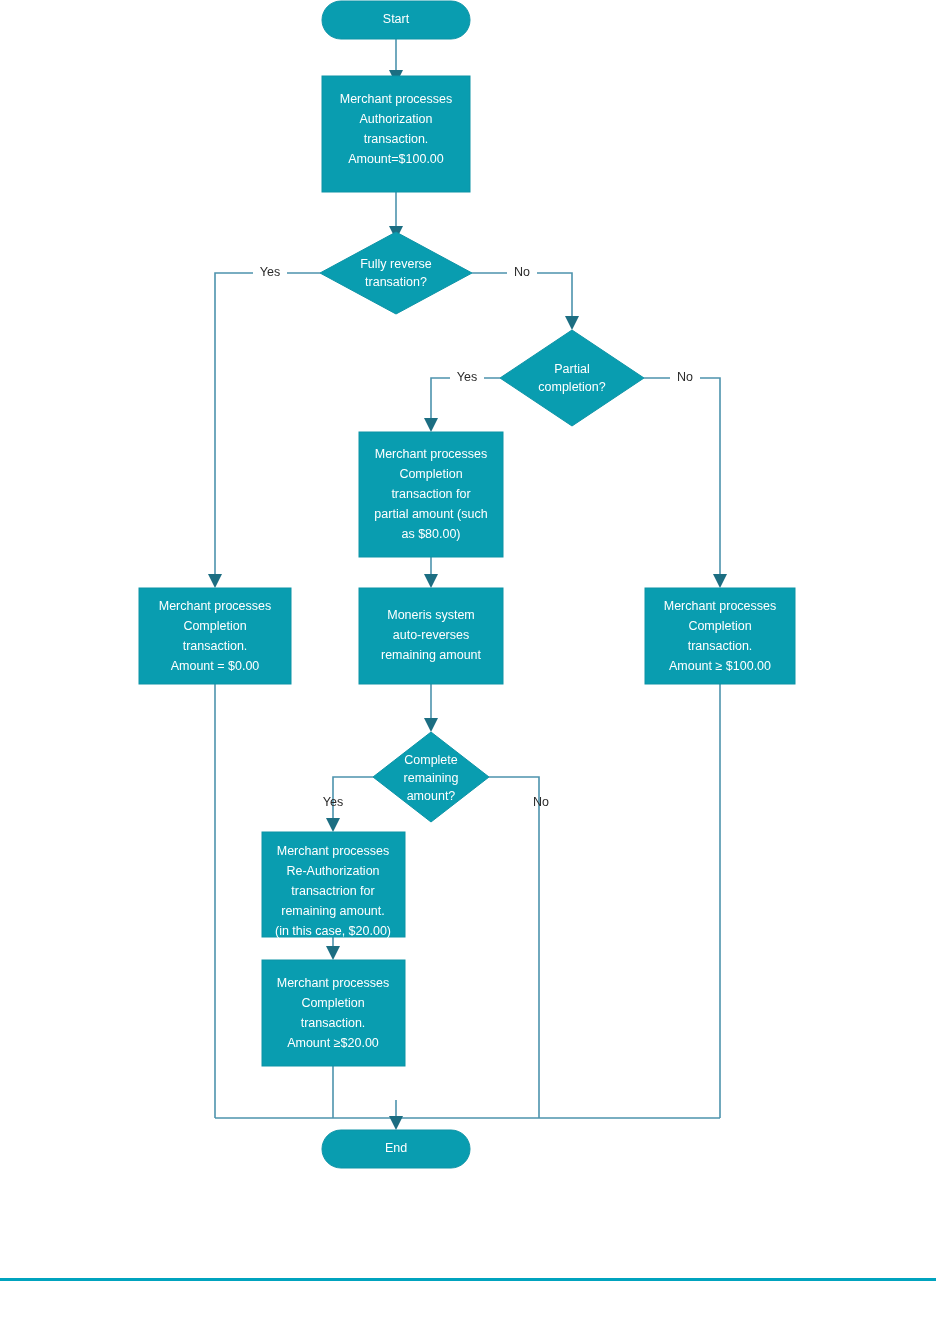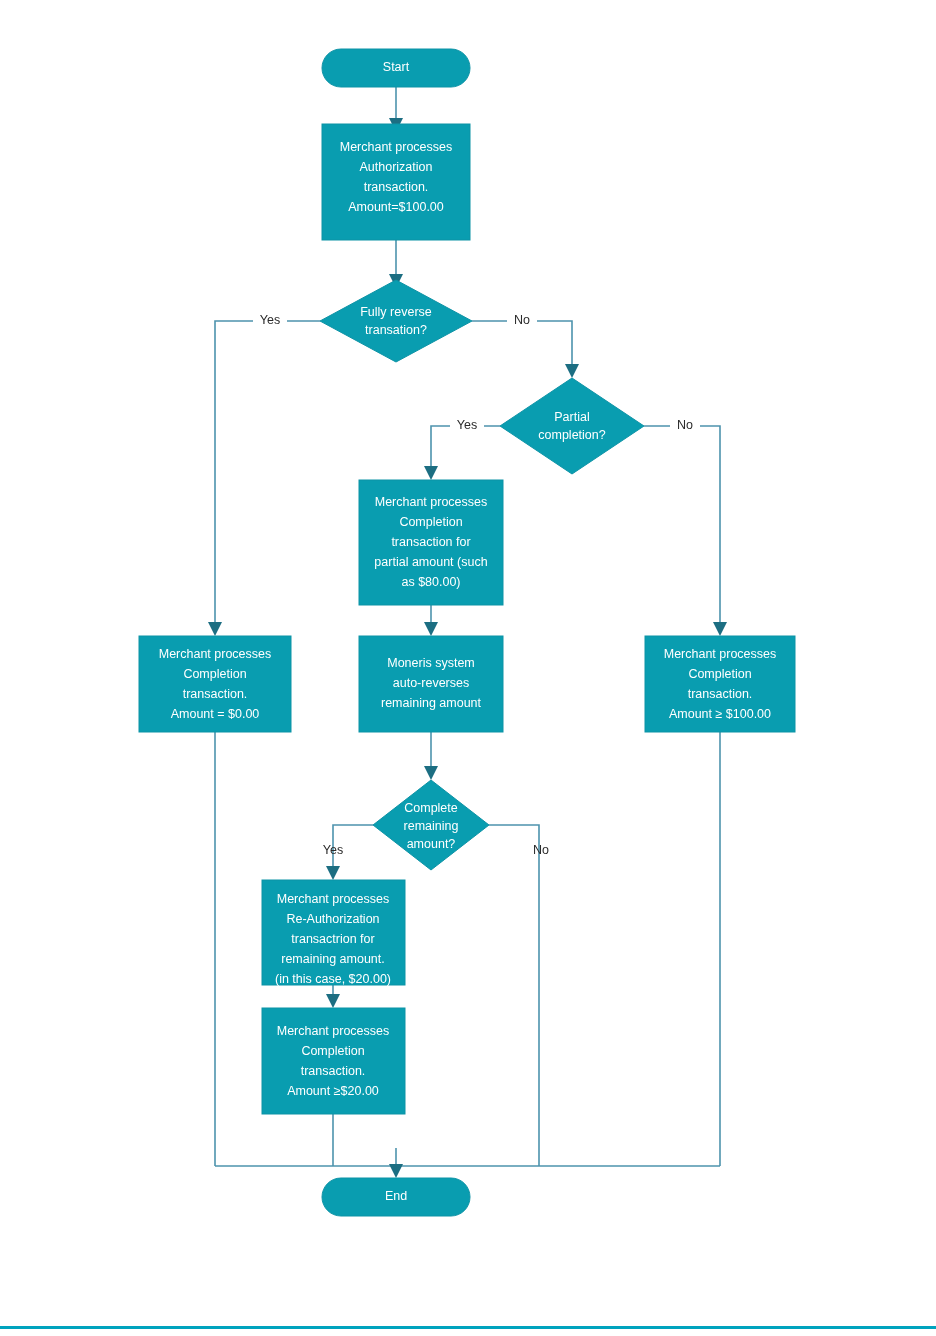--- a/index.html
+++ b/index.html
@@ -10,21 +10,20 @@
   body {
     width: 936px;
     height: 1336px;
     font-family: "Liberation Sans", sans-serif;
     overflow: hidden;
   }
   #flow-root {
     position: relative;
     width: 936px;
     height: 978px;
-    margin-top: 48px;
   }
   svg#flowchart {
     display: block;
     width: 936px;
     height: 1336px;
   }
   .node-shape {
     fill: #099DB0;
     stroke: #0D93A6;
     stroke-width: 1;

